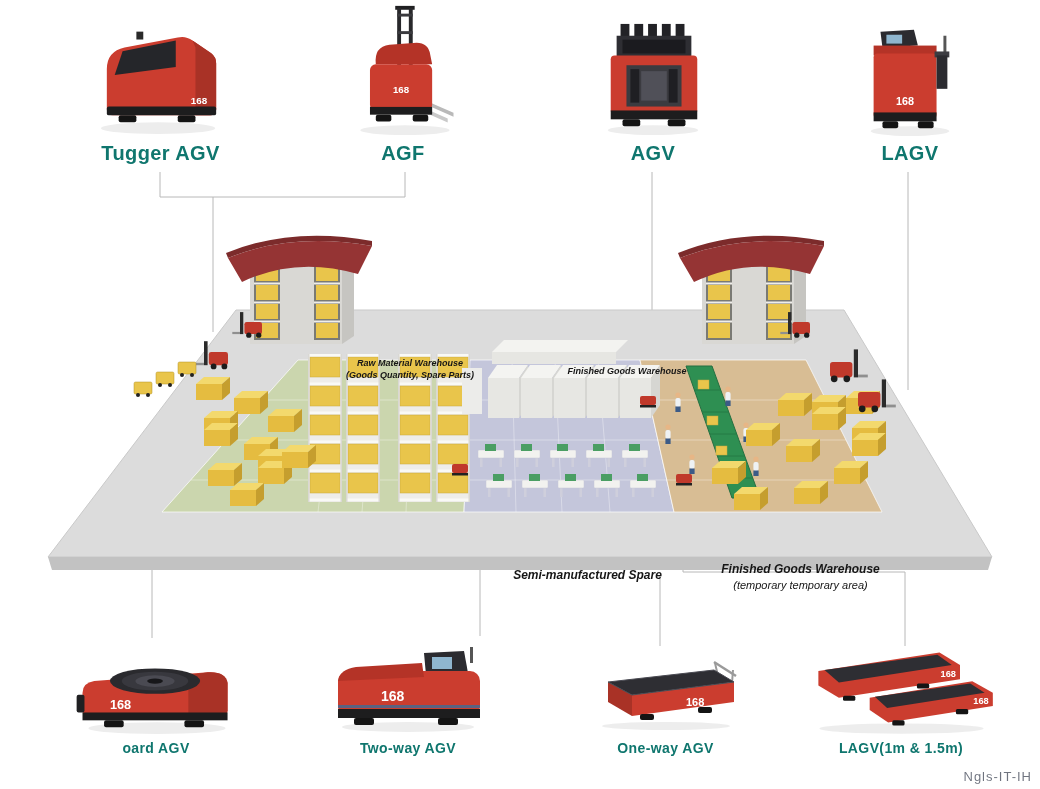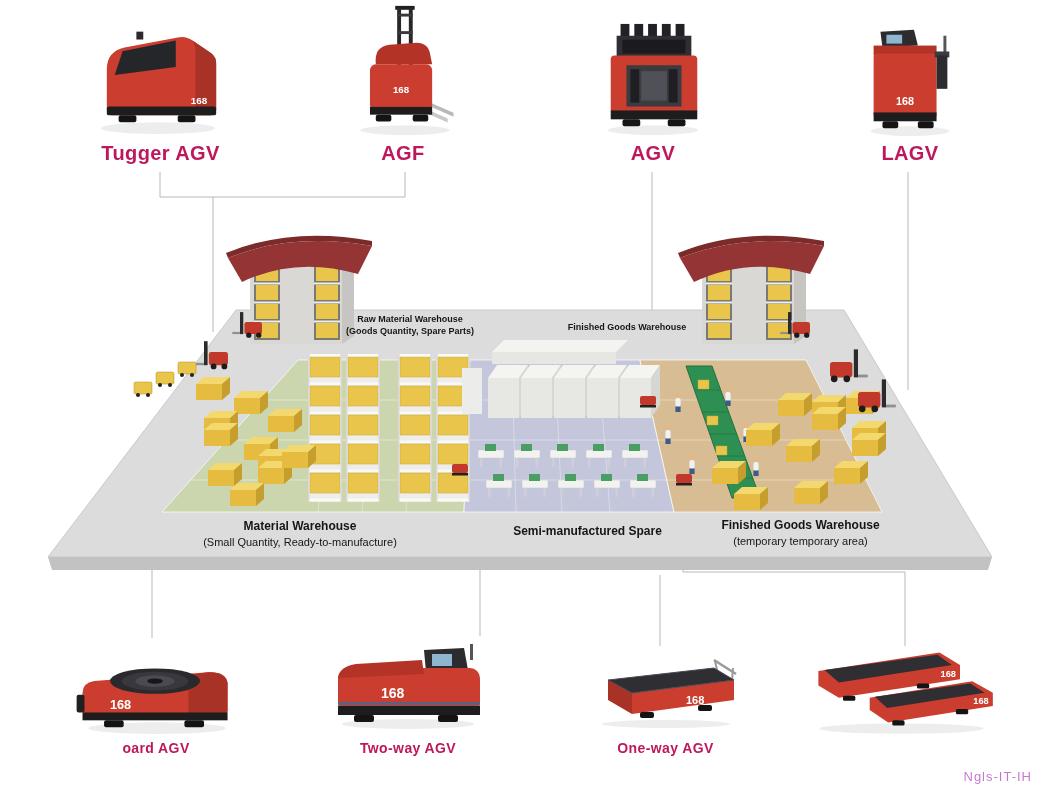--- a/index.html
+++ b/index.html
@@ -1,28 +1,28 @@
 <!DOCTYPE html>
 <html><head>
 <meta charset="utf-8">
 <style>
   html,body{margin:0;padding:0;background:#fff;}
   .canvas{position:relative;width:1040px;height:789px;background:#ffffff;overflow:hidden;
           font-family:"Liberation Sans",sans-serif;}
   .product{position:absolute;display:flex;flex-direction:column;align-items:center;}
-  .product .img{display:flex;align-items:flex-start;justify-content:center;text-decoration:underline;}
-  .product-label{font-weight:bold;color:#be185d;font-size:20px;letter-spacing:.4px;margin-top:4px;white-space:nowrap;}
+  .product .img{display:flex;align-items:center;justify-content:center;text-decoration:underline;}
+  .product-label{font-weight:bold;color:#0f766e;font-size:20px;letter-spacing:.4px;margin-top:4px;white-space:nowrap;}
   .bottom .product-label{font-size:14px;}
-  .zone-label{position:absolute;color:#161616;text-align:center;line-height:1.3;}
+  .zone-label{position:absolute;font-style:italic;color:#161616;text-align:center;line-height:1.3;margin-top:44px;}
   .zl-small{font-size:9px;font-weight:600;}
   .zl-title{font-size:12px;font-weight:700;}
   .zl-sub{font-size:11px;font-weight:400;}
   #factory-svg{position:absolute;left:0;top:0;}
   .watermark{position:absolute;right:8px;bottom:5px;font-size:13px;letter-spacing:1px;
-             color:#a21caf;opacity:.6;}
+             color:#0f172a;opacity:.6;}
 </style>
 </head>
 <body>
 
 <div class="canvas">
 
   <svg id="factory-svg" width="1040" height="789" viewBox="0 0 1040 789">
     <defs>
       <g id="pallet">
         <polygon points="0,0 8,-7 34,-7 26,0" fill="#f3d96d"></polygon>
@@ -246,24 +246,20 @@
     </g>
   </svg>
 
   <div class="zone-label zl-small" style="left:330px;top:314px;width:160px;">
     <div>Raw Material Warehouse</div>
     <div>(Goods Quantity, Spare Parts)</div>
   </div>
   <div class="zone-label zl-small" style="left:557px;top:322px;width:140px;">
     <div>Finished Goods Warehouse</div>
   </div>
-  <div class="zone-label" style="left:175px;top:519px;width:250px;">
-    <div class="zl-title">Material Warehouse</div>
-    <div class="zl-sub">(Small Quantity, Ready-to-manufacture)</div>
-  </div>
   <div class="zone-label zl-title" style="left:505px;top:524px;width:165px;">Semi-manufactured Spare</div>
   <div class="zone-label" style="left:708px;top:518px;width:185px;">
     <div class="zl-title">Finished Goods Warehouse</div>
     <div class="zl-sub">(temporary temporary area)</div>
   </div>
 
   <div class="product" style="left:58px;top:8px;width:205px;">
     <div class="img" style="height:130px;">
       <svg width="150" height="130" viewBox="0 0 150 132">
         <ellipse cx="72" cy="122" rx="58" ry="6" fill="#ededed"></ellipse>
@@ -416,16 +412,17 @@
         </g>
         <g>
           <polygon points="64,58 164,42 184,53 184,66 82,82 64,70" fill="#cb3d2f"></polygon>
           <polygon points="69,57 162,44 176,53 81,68" fill="#2e2e33"></polygon>
           <rect x="86" y="80" width="12" height="5" rx="1.5" fill="#141414"></rect>
           <rect x="148" y="69" width="12" height="5" rx="1.5" fill="#141414"></rect>
           <text x="180" y="64" text-anchor="end" font-size="9" font-weight="bold" fill="#ffffff">168</text>
         </g>
       </svg>
     </div>
+    <div class="product-label">LAGV(1m &amp; 1.5m)</div>
   </div>
 
   <div class="watermark">Ngls-IT-IH</div>
 </div>
 
 </body></html>

